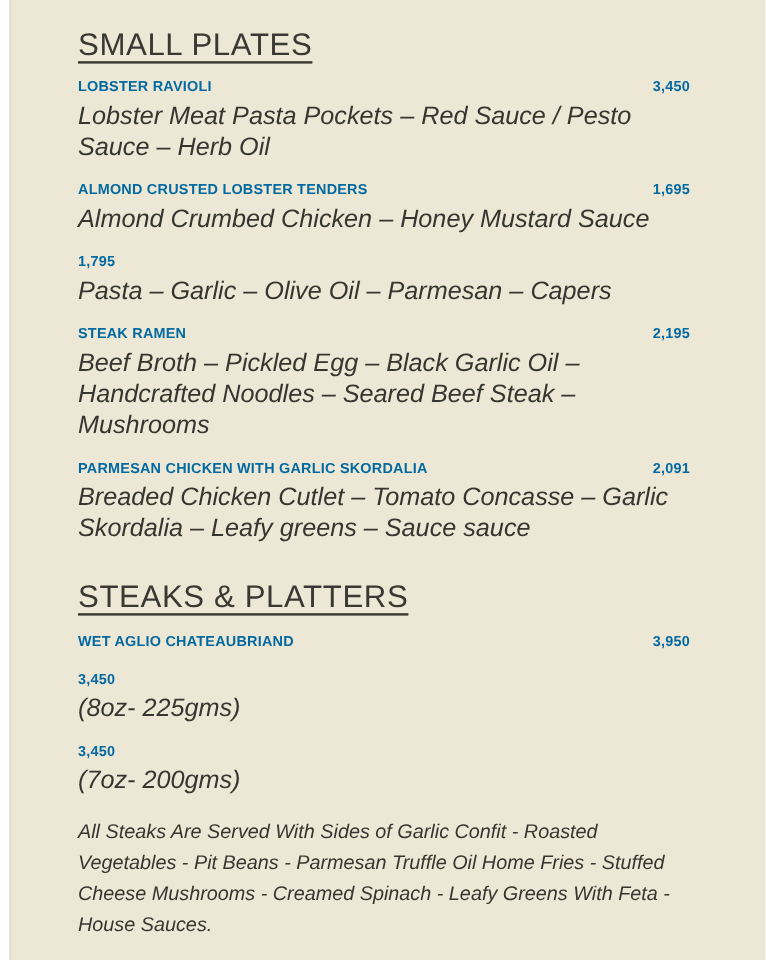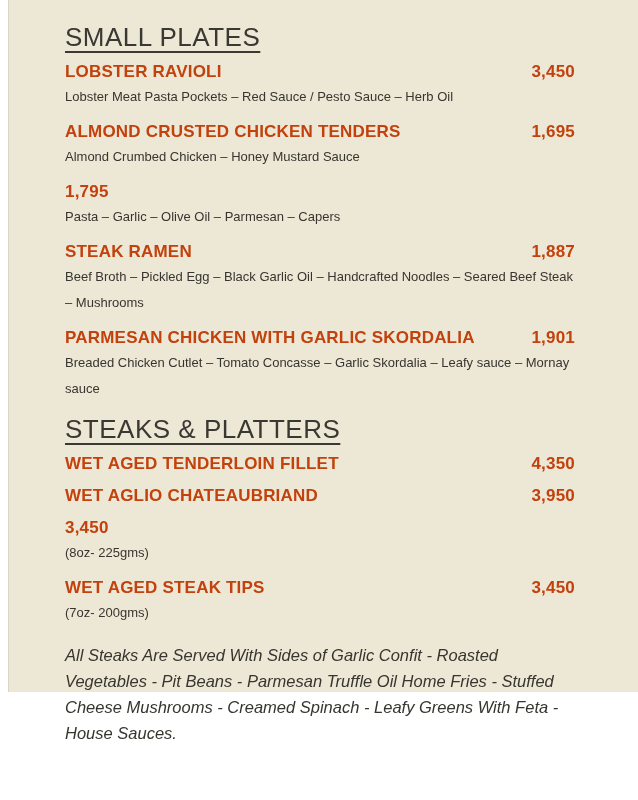--- a/index.html
+++ b/index.html
@@ -12,21 +12,21 @@
     height: 800px;
     position: relative;
     overflow: hidden;
     font-family: "Liberation Sans", sans-serif;
   }
   .paper {
     position: absolute;
     left: 8px;
     top: 0;
     width: 630px;
-    height: 692px;
+    height: 800px;
     background: #EDE7D5;
     border-left: 1px solid #D9D5C7;
     box-sizing: border-box;
   }
   .content {
     padding: 22px 63px 0 56px;
     color: #34322C;
   }
   .section-title {
     display: inline-block;
@@ -34,35 +34,36 @@
     font-weight: 400;
     letter-spacing: 0.5px;
     color: #3A3832;
     text-decoration: underline;
     text-decoration-thickness: 1.5px;
     text-underline-offset: 5px;
     line-height: 30px;
     margin: 0;
   }
   .section-header { margin-bottom: 10px; }
-  .section + .section { margin-top: 12px; }
+  .section + .section { margin-top: 28px; }
   .menu-item { margin-bottom: 12px; }
   .item-row {
     display: flex;
     justify-content: space-between;
     align-items: baseline;
     font-weight: 700;
-    font-size: 17px;
+    font-size: 12px;
     line-height: 20px;
     letter-spacing: 0.2px;
-    color: #c2410c;
+    color: #0369a1;
   }
   .item-price { white-space: nowrap; }
   .item-desc {
-    font-size: 13px;
+    font-style: italic;
+    font-size: 21px;
     line-height: 26px;
     margin-top: 2px;
     max-width: 520px;
     color: #37352F;
   }
   .footer-note {
     margin-top: 16px;
     font-style: italic;
     font-size: 16.5px;
     line-height: 26px;
@@ -84,79 +85,74 @@
       <div class="menu-item">
         <div class="item-row">
           <span class="item-name">LOBSTER RAVIOLI</span>
           <span class="item-price">3,450</span>
         </div>
         <div class="item-desc">Lobster Meat Pasta Pockets – Red Sauce / Pesto Sauce – Herb Oil</div>
       </div>
 
       <div class="menu-item">
         <div class="item-row">
-          <span class="item-name">ALMOND CRUSTED CHICKEN TENDERS</span>
+          <span class="item-name">ALMOND CRUSTED LOBSTER TENDERS</span>
           <span class="item-price">1,695</span>
         </div>
         <div class="item-desc">Almond Crumbed Chicken – Honey Mustard Sauce</div>
       </div>
 
       <div class="menu-item">
         <div class="item-row">
           <span class="item-price">1,795</span>
         </div>
         <div class="item-desc">Pasta – Garlic – Olive Oil – Parmesan – Capers</div>
       </div>
 
       <div class="menu-item">
         <div class="item-row">
           <span class="item-name">STEAK RAMEN</span>
-          <span class="item-price">1,887</span>
+          <span class="item-price">2,195</span>
         </div>
         <div class="item-desc">Beef Broth – Pickled Egg – Black Garlic Oil – Handcrafted Noodles – Seared Beef Steak – Mushrooms</div>
       </div>
 
       <div class="menu-item">
         <div class="item-row">
           <span class="item-name">PARMESAN CHICKEN WITH GARLIC SKORDALIA</span>
-          <span class="item-price">1,901</span>
+          <span class="item-price">2,091</span>
         </div>
-        <div class="item-desc">Breaded Chicken Cutlet – Tomato Concasse – Garlic Skordalia – Leafy sauce – Mornay sauce</div>
+        <div class="item-desc">Breaded Chicken Cutlet – Tomato Concasse – Garlic Skordalia – Leafy greens – Sauce sauce</div>
       </div>
     </div>
 
     <div class="section">
       <div class="section-header">
         <h2 class="section-title">STEAKS &amp; PLATTERS</h2>
       </div>
 
       <div class="menu-item">
-        <div class="item-row">
-          <span class="item-name">WET AGED TENDERLOIN FILLET</span>
-          <span class="item-price">4,350</span>
-        </div>
       </div>
 
       <div class="menu-item">
         <div class="item-row">
           <span class="item-name">WET AGLIO CHATEAUBRIAND</span>
           <span class="item-price">3,950</span>
         </div>
       </div>
 
       <div class="menu-item">
         <div class="item-row">
           <span class="item-price">3,450</span>
         </div>
         <div class="item-desc">(8oz- 225gms)</div>
       </div>
 
       <div class="menu-item">
         <div class="item-row">
-          <span class="item-name">WET AGED STEAK TIPS</span>
           <span class="item-price">3,450</span>
         </div>
         <div class="item-desc">(7oz- 200gms)</div>
       </div>
     </div>
 
     <div class="footer-note">All Steaks Are Served With Sides of Garlic Confit - Roasted Vegetables - Pit Beans - Parmesan Truffle Oil Home Fries - Stuffed Cheese Mushrooms - Creamed Spinach - Leafy Greens With Feta - House Sauces.</div>
 
   </div>
 </div>

